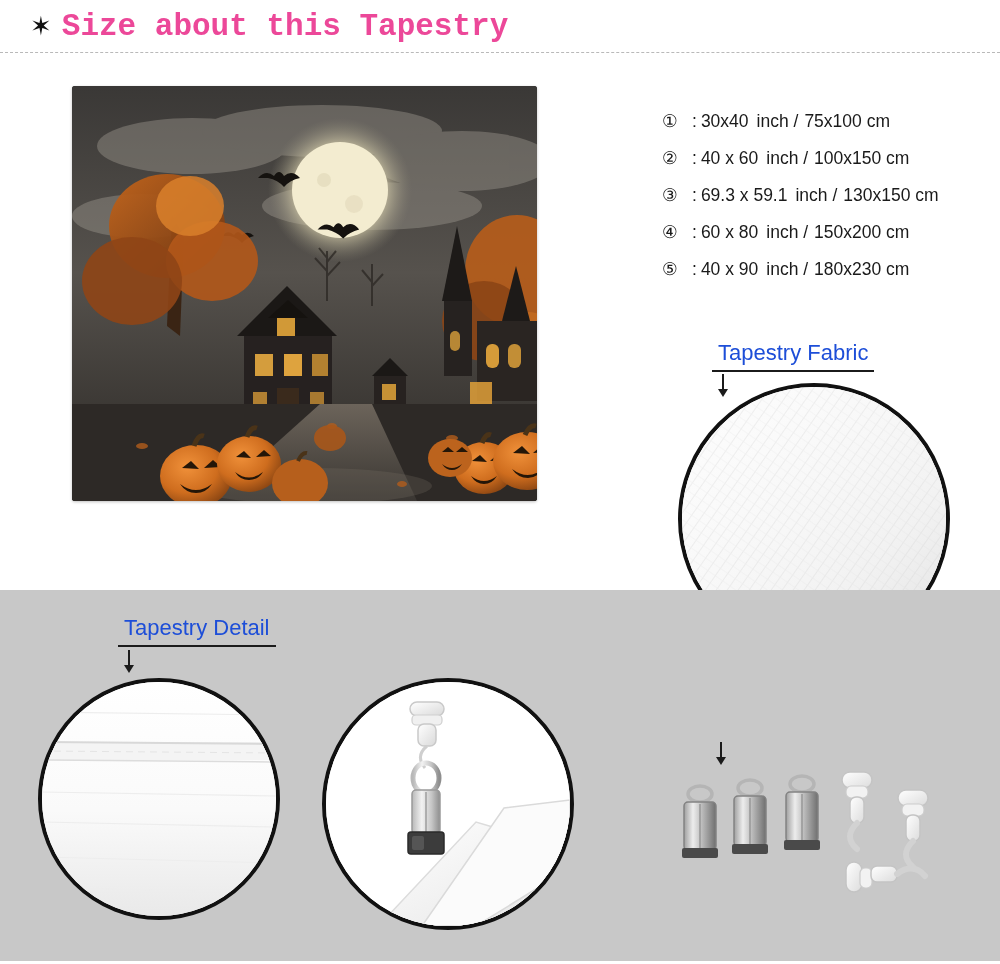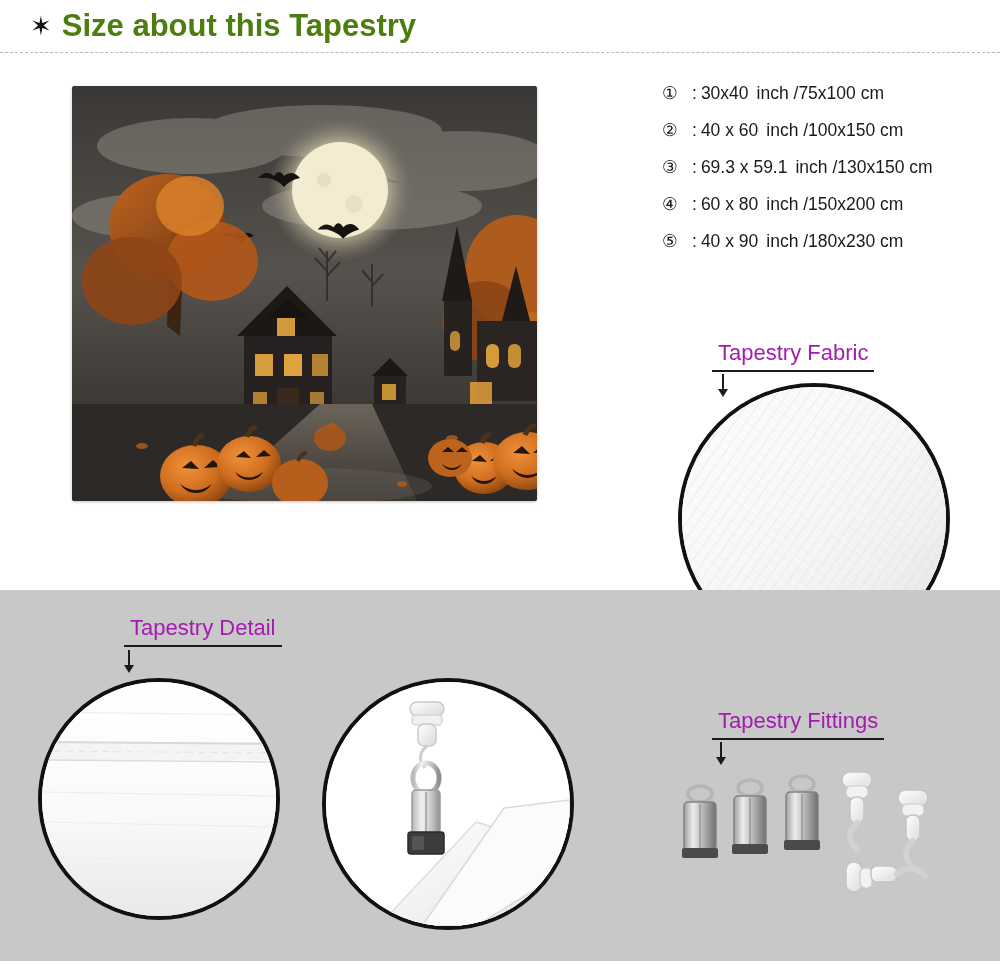--- a/index.html
+++ b/index.html
@@ -25,24 +25,24 @@
     align-items: center;
     padding-left: 30px;
   }
   .header-star {
     font-size: 26px;
     line-height: 1;
     margin-right: 10px;
     color: #111;
   }
   .header-title {
-    font-family: Liberation Sans, sans-serif;
+    font-family: Liberation Mono, monospace;
     font-size: 31px;
     font-weight: bold;
-    color: #4d7c0f;
+    color: #ec4899;
     letter-spacing: 0px;
   }
   .header-rule {
     position: absolute;
     left: 0; top: 52px;
     width: 1000px;
     border-top: 1px dashed #b9b9b9;
   }
 
   
@@ -80,28 +80,28 @@
     display: flex;
     align-items: baseline;
     height: 37px;
     font-size: 17.5px;
     color: #1a1a1a;
     white-space: nowrap;
   }
   .size-num { width: 30px; display: inline-block; }
   .size-colon { margin-right: 4px; }
   .size-imperial { display: inline-block; }
-  .size-unit1 { margin-left: 8px; }
-  .size-metric { }
+  .size-unit1 { margin-left: 8px; margin-top: 28px; }
+  .size-metric { margin-left: 6px; }
 
   
   .caption {
     position: absolute;
     font-size: 22px;
-    color: #a21caf;
+    color: #1d4ed8;
     white-space: nowrap;
   }
   .caption .cap-text {
     display: inline-block;
     padding: 0 6px 4px 6px;
     border-bottom: 2px solid #1b1b1b;
   }
   .cap-arrow {
     position: absolute;
     width: 2px;
@@ -382,21 +382,21 @@
           <stop offset="100%" stop-color="#c9c9c9" stop-opacity="0.55"></stop>
         </linearGradient>
       </defs>
       <rect width="264" height="264" fill="url(#weave)"></rect>
       <rect width="264" height="264" fill="url(#fabShade)"></rect>
     </svg>
   </div>
 
   <div class="gray-section"></div>
 
-  <div class="caption" style="left:124px; top:615px;">
+  <div class="caption" style="left:118px; top:615px;">
     <span class="cap-text">Tapestry Detail</span>
   </div>
   <div class="cap-arrow" style="left:128px; top:650px; height:16px;"></div>
 
   <div class="circle" id="detail-circle-1">
     <svg viewBox="0 0 234 234" width="234" height="234">
       <defs>
         <linearGradient id="clothG" x1="0" y1="0" x2="0" y2="1">
           <stop offset="0%" stop-color="#ffffff"></stop>
           <stop offset="55%" stop-color="#fafafa"></stop>
@@ -452,23 +452,20 @@
 
       <g>
         <rect x="86" y="108" width="28" height="44" rx="4" fill="url(#metalG)" stroke="#9a9a9a" stroke-width="1.5"></rect>
         <line x1="100" y1="110" x2="100" y2="150" stroke="#8e8e8e" stroke-width="1.2"></line>
         <rect x="82" y="150" width="36" height="22" rx="3" fill="#3c3c3c" stroke="#2a2a2a" stroke-width="1.5"></rect>
         <rect x="86" y="154" width="12" height="14" rx="2" fill="#555"></rect>
       </g>
     </svg>
   </div>
 
-  <div class="caption" style="left:712px; top:708px;">
-    <span class="cap-text">Tapestry Fittings</span>
-  </div>
   <div class="cap-arrow" style="left:720px; top:742px; height:16px;"></div>
 
   <div style="position:absolute; left:668px; top:770px; width:320px; height:140px;">
     <svg viewBox="0 0 320 140" width="320" height="140">
       <defs>
         <linearGradient id="clipG" x1="0" y1="0" x2="1" y2="0">
           <stop offset="0%" stop-color="#9f9f9f"></stop>
           <stop offset="28%" stop-color="#ededed"></stop>
           <stop offset="60%" stop-color="#b5b5b5"></stop>
           <stop offset="100%" stop-color="#6f6f6f"></stop>

